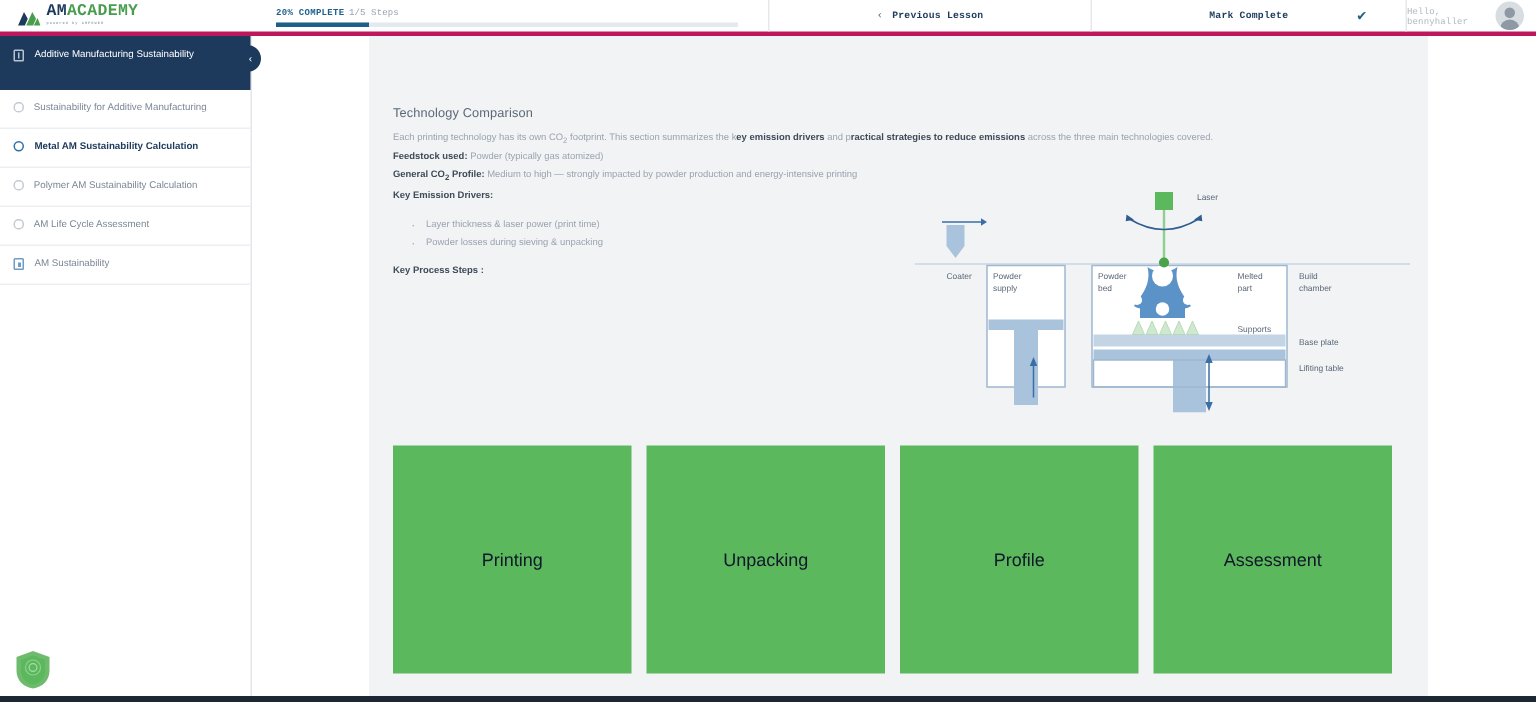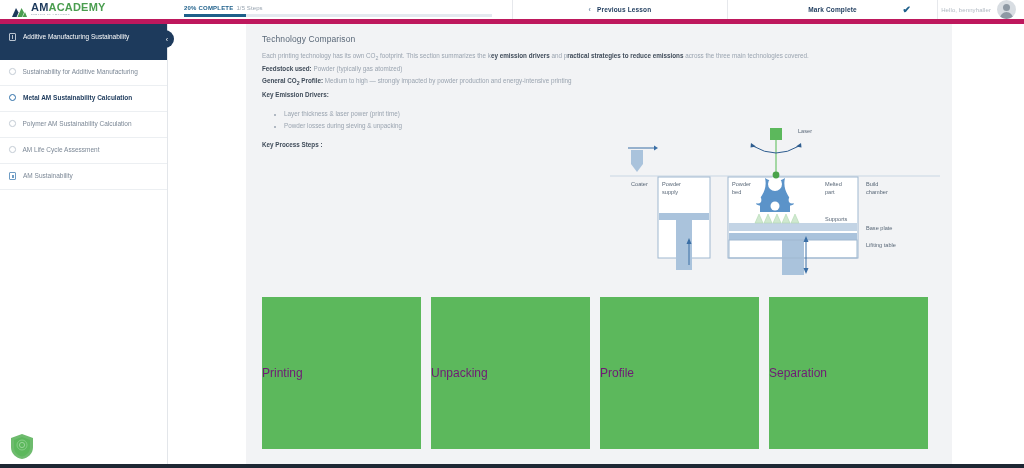--- a/index.html
+++ b/index.html
@@ -7,22 +7,22 @@
     width: 1024px; height: 468px;
     font-family: "Liberation Sans", sans-serif;
     background: #ffffff;
     overflow: hidden;
   }
   #app { position: relative; width: 1024px; height: 468px; background: #fff; }
 
   
   .topbar {
     position: absolute; top: 0; left: 0; width: 1024px; height: 24px;
-    background: #ffffff; border-bottom: 5px solid #be185d;
-    display: flex; align-items: stretch;
+    background: #ffffff; border-bottom: 3px solid #be185d;
+    display: flex; align-items: stretch; font-family: Liberation Mono, monospace;
   }
   .tb-logo { width: 168px; display: flex; align-items: center; padding-left: 12px; }
   .logo-mark { width: 15px; height: 12px; position: relative; margin-right: 4px; flex: none; }
   .logo-text { font-size: 11px; font-weight: bold; letter-spacing: .2px; line-height: 1; }
   .logo-am { color: #1d3a5c; }
   .logo-acad { color: #4a9d4f; }
   .logo-sub { font-size: 2.4px; color: #9aa6b2; letter-spacing: .7px; display:block; margin-top:1px;}
 
   .tb-progress {
     width: 345px; padding: 3px 12px 0 16px;
@@ -92,21 +92,21 @@
   
   .main-wrap {
     position: absolute; top: 24px; left: 168px; width: 856px; height: 444px;
     background: #ffffff; overflow: hidden;
   }
   .content-card {
     position: absolute; left: 78px; top: 0; width: 706px; min-height: 444px;
     background: #f2f3f5;
     padding: 10px 16px 0 16px;
   }
-  .sec-title { font-size: 8.5px; color: #5a6878; margin-bottom: 6px; letter-spacing: .1px; }
+  .sec-title { font-size: 8.5px; color: #5a6878; margin-bottom: 6px; letter-spacing: .1px; margin-top: 36px; }
   .sec-intro { font-size: 6.3px; color: #9aa4b0; line-height: 1.75; max-width: 630px; }
   .sec-intro strong { color: #3f4b59; font-weight: bold; }
 
   .pbf-head {
     display: flex; align-items: center; gap: 7px;
     margin-top: 14px; margin-bottom: 10px;
     font-size: 8px; color: #4a5664;
   }
   .dash { display:inline-block; width: 7px; height: 1.2px; background: #4a5664; }
 
@@ -119,22 +119,22 @@
   .kps { font-size: 6.3px; font-weight: bold; color: #3f4b59; margin-top: 9px; }
 
   .diagram { position: absolute; right: 12px; top: 96px; width: 330px; height: 155px; }
 
   .cards-row {
     position: absolute; left: 16px; top: 273px; width: 674px;
     display: flex; gap: 10px;
   }
   .proc-card {
     width: 159px; height: 152px; background: #5cb85c;
-    display: flex; align-items: center; 
-    color: #701a75; font-size: 12px; cursor: pointer;
+    display: flex; align-items: center; justify-content: center;
+    color: #0f172a; font-size: 12px; cursor: pointer;
   }
   .bottom-strip {
     position: absolute; left: 0; bottom: 0; width: 1024px; height: 4px; background: #1d2733;
   }
 </style>
 </head>
 <body>
 
 <div id="app">
 
@@ -329,21 +329,21 @@
           <div class="proc-card" style="background: rgb(92, 184, 92);">
             <span>Printing</span>
           </div>
           <div class="proc-card" style="background: rgb(92, 184, 92);">
             <span>Unpacking</span>
           </div>
           <div class="proc-card" style="background: rgb(92, 184, 92);">
             <span>Profile</span>
           </div>
           <div class="proc-card" style="background: rgb(92, 184, 92);">
-            <span>Separation</span>
+            <span>Assessment</span>
           </div>
         </div>
 
     </div>
   </div>
 
   <div class="bottom-strip"></div>
 </div>
 
 </body></html>

